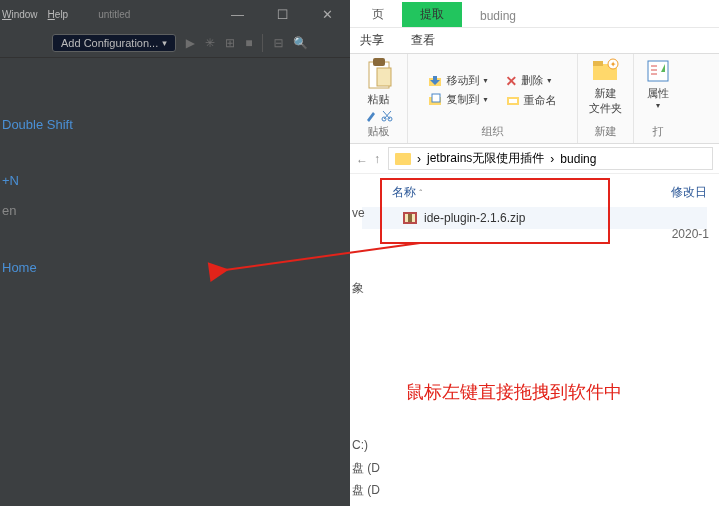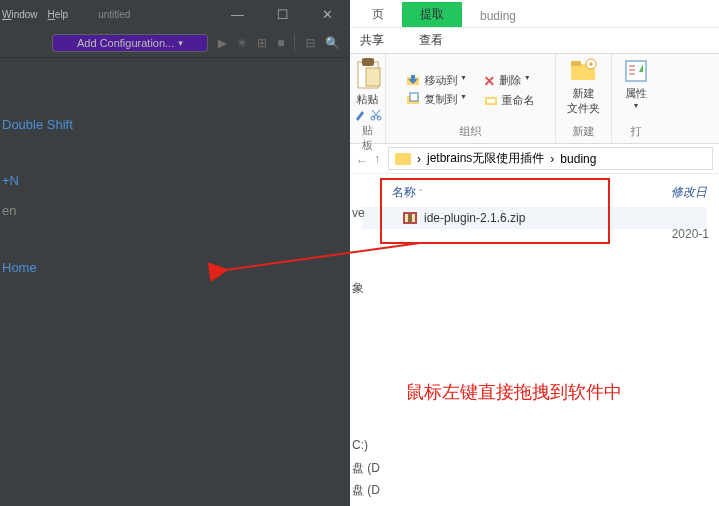--- a/index.html
+++ b/index.html
@@ -7,43 +7,43 @@
 
 
 .ide { position: absolute; left: 0; top: 0; width: 350px; height: 506px; background: #3c3f41; color: #bbb; }
 .ide-menu { height: 28px; display: flex; align-items: center; padding: 8px 2px; font-size: 10px; color: #bbb; }
 .ide-menu span { margin-right: 10px; }
 .ide-menu .underline::first-letter { text-decoration: underline; }
 .ide-title { margin-left: 20px; color: #888; }
 .win-controls { position: absolute; right: 0; top: 0; height: 28px; display: flex; }
 .win-btn { width: 45px; height: 28px; display: flex; align-items: center; justify-content: center; color: #aaa; font-size: 13px; }
 .ide-toolbar { height: 30px; display: flex; align-items: center; padding: 0 4px; border-bottom: 1px solid #323232; }
-.add-config { margin-left: 48px; background: #4c1d95; border: 1px solid #5e6060; border-radius: 3px; padding: 2px 24px; font-size: 11px; color: #bbb; display: flex; align-items: center; }
+.add-config { margin-left: 48px; background: #0f172a; border: 1px solid #5e6060; border-radius: 3px; padding: 2px 8px; font-size: 11px; color: #bbb; display: flex; align-items: center; }
 .add-config::after { content: "▾"; margin-left: 4px; font-size: 9px; }
 .toolbar-icons { display: flex; margin-left: 10px; gap: 10px; align-items: center; }
 .toolbar-icons span { color: #6e6e6e; font-size: 12px; }
 .toolbar-sep { width: 1px; height: 18px; background: #555; }
 .ide-body { padding: 20px 2px; font-size: 13px; color: #4a90d6; line-height: 1.4; }
 .ide-line { margin-top: 38px; }
 .ide-line.gray { color: #888; }
 
 
 .explorer { position: absolute; left: 350px; top: 0; right: 0; height: 506px; background: #fff; }
 .tabs-top { height: 28px; display: flex; align-items: flex-end; border-bottom: 1px solid #e8e8e8; padding-left: 4px; }
 .tab { padding: 4px 18px; font-size: 12px; color: #555; }
 .tab.pink { background: #22c55e; color: #333; }
 .tab.inactive { color: #888; }
-.cmd-tabs { height: 26px; display: flex; align-items: center; padding-left: 10px; gap: 35px; font-size: 12px; color: #333; border-bottom: 1px solid #ddd; }
+.cmd-tabs { height: 26px; display: flex; align-items: center; padding-left: 10px; gap: 27px; font-size: 12px; color: #333; border-bottom: 1px solid #ddd; }
 .ribbon { height: 90px; display: flex; border-bottom: 1px solid #ddd; background: #fafafa; }
 .ribbon-group { display: flex; flex-direction: column; align-items: center; justify-content: space-between; padding: 4px 8px 2px; border-right: 1px solid #e5e5e5; }
 .ribbon-group:last-child { border-right: none; }
 .ribbon-big { display: flex; flex-direction: column; align-items: center; font-size: 11px; color: #444; }
 .ribbon-big svg { margin-bottom: 2px; }
 .ribbon-items { display: flex; flex-direction: column; gap: 4px; font-size: 11px; color: #444; }
-.ribbon-item { display: flex; align-items: flex-start; gap: 4px; }
+.ribbon-item { display: flex; align-items: center; gap: 4px; }
 .ribbon-label { font-size: 11px; color: #777; text-align: center; padding: 2px 0; }
 .addr { height: 30px; display: flex; align-items: center; padding: 0 6px; gap: 8px; font-size: 12px; background: #fff; border-bottom: 1px solid #eee; }
 .addr-arrows { display: flex; gap: 6px; color: #888; }
 .addr-path { display: flex; align-items: center; gap: 6px; padding: 2px 6px; border: 1px solid #ddd; flex: 1; }
 .folder-icon { width: 16px; height: 12px; background: #ffd86b; border-radius: 1px; display: inline-block; }
 .filelist { padding: 6px 12px; position: relative; }
 .redbox { position: absolute; left: 30px; top: 4px; width: 230px; height: 66px; border: 2px solid #e2231a; pointer-events: none; }
 .columns { display: flex; font-size: 12px; color: #2b5797; padding: 4px 0 6px 30px; gap: 150px; }
 .filerow { display: flex; align-items: center; gap: 6px; font-size: 12px; color: #333; padding: 3px 0 3px 40px; background: #f2f6fb; }
 .file-date { position: absolute; right: 10px; font-size: 12px; color: #666; margin-top: 32px; }
@@ -92,21 +92,21 @@
     <div class="tab">页</div>
     <div class="tab pink">提取</div>
     <div class="tab inactive">buding</div>
   </div>
   <div class="cmd-tabs">
     <span>共享</span>
     <span>查看</span>
   </div>
 
   <div class="ribbon">
-    <div class="ribbon-group" style="width:36px;">
+    <div class="ribbon-group" style="width:58px;">
       <div class="ribbon-big">
         <svg width="28" height="32">
             <rect x="4" y="4" width="20" height="26" fill="#fff" stroke="#c9a85e"></rect>
             <rect x="8" y="0" width="12" height="8" rx="2" fill="#8a6a3a"></rect>
             <rect x="12" y="10" width="14" height="18" fill="#f5e6b8" stroke="#c9a85e"></rect>
           </svg>
         <span>粘贴</span>
       </div>
       <div style="display:flex;gap:4px;margin-top:2px;">
         <svg width="12" height="12">
@@ -198,21 +198,21 @@
       <span>jetbrains无限使用插件</span>
       <span>›</span>
       <span>buding</span>
     </div>
   </div>
 
   <div class="filelist">
     <div class="redbox"></div>
     <div class="columns">
       <span><span>名称</span> <span style="color:#888;font-size:9px;">ˆ</span></span>
-      <span style="position:absolute;right:12px;font-style:italic;">修改日</span>
+      <span style="position:absolute;right:12px;">修改日</span>
     </div>
     <div class="filerow">
       <svg width="16" height="16">
           <rect x="1" y="2" width="14" height="12" fill="#b84a4a"></rect>
           <rect x="3" y="4" width="10" height="8" fill="#f5e6b8"></rect>
           <rect x="6" y="4" width="4" height="8" fill="#8a6a3a"></rect>
         </svg>
       <span>ide-plugin-2.1.6.zip</span>
       <span class="file-date">2020-1</span>
     </div>

